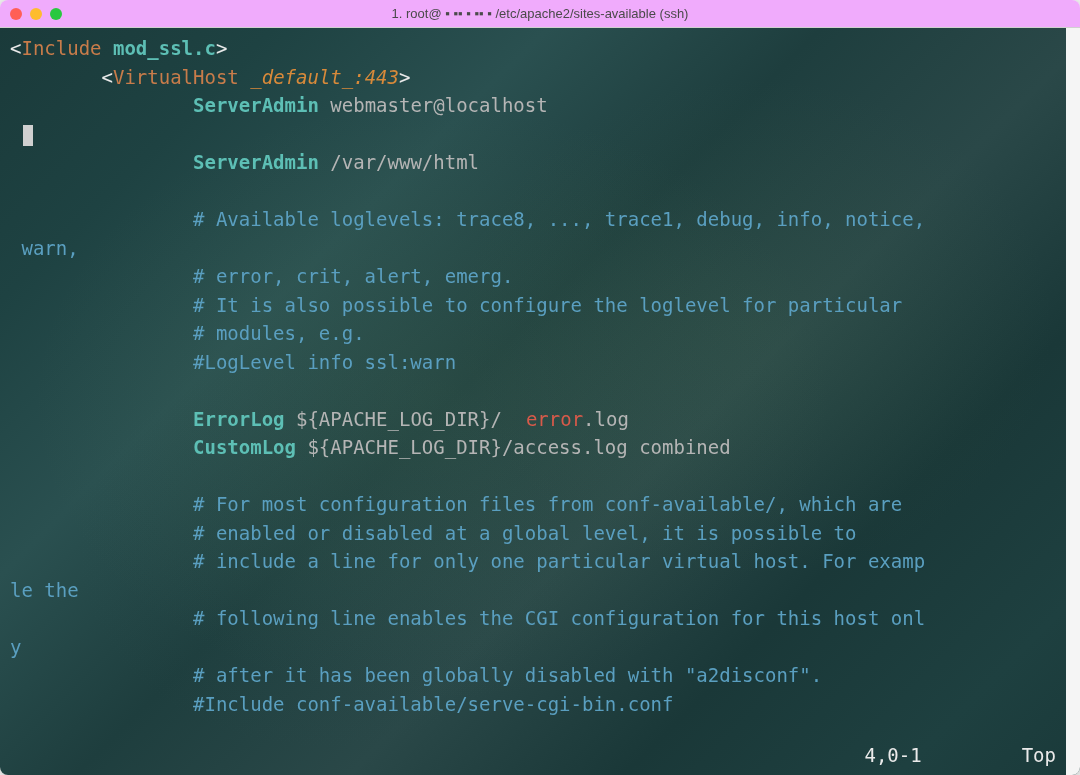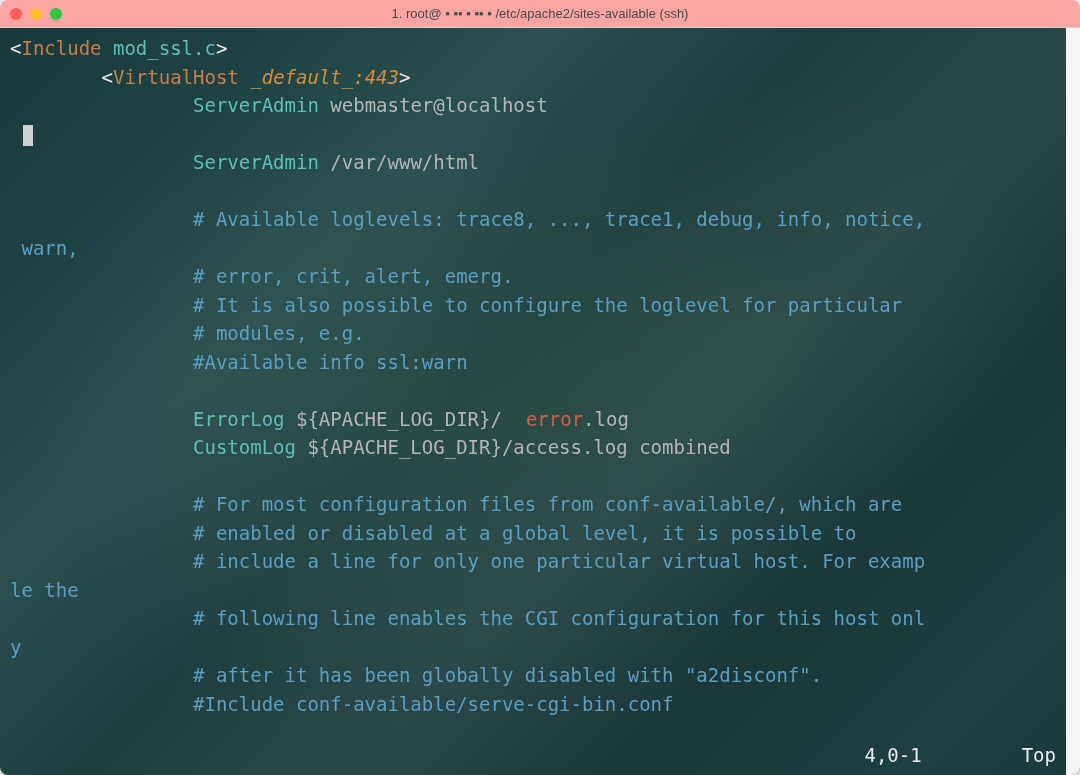--- a/index.html
+++ b/index.html
@@ -18,21 +18,21 @@
       width: 100%;
       height: 100%;
       border-radius: 8px;
       overflow: hidden;
       display: flex;
       flex-direction: column;
       box-shadow: 0 2px 10px rgba(0,0,0,0.2);
     }
     .titlebar {
       height: 28px;
-      background: #fca5a5;
+      background: #f0abfc;
       display: flex;
       align-items: center;
       padding: 0 10px;
       position: relative;
       border-bottom: 1px solid #d0d0d0;
     }
     .traffic-lights {
       display: flex;
       gap: 8px;
       position: absolute;
@@ -96,21 +96,21 @@
     .cursor {
       display: inline-block;
       width: 10px;
       height: 21px;
       background: #d0d0d0;
       vertical-align: middle;
       margin-left: 2px;
     }
     .c-white { color: #eaeaea; }
     .c-brown { color: #c87c4a; }
-    .c-teal { color: #5dbfb5; }
+    .c-teal { color: #5dbfb5; font-weight: bold; }
     .c-orange { color: #d88a3a; font-style: italic; }
     .c-blue { color: #5a9fc0; }
     .c-red { color: #d85a4a; margin-left: 24px; }
     .c-gray { color: #b5b5b5; }
     .statusbar {
       position: absolute;
       bottom: 6px;
       right: 24px;
       display: flex;
       gap: 100px;
@@ -136,21 +136,21 @@
 <span class="c-white">        </span><span class="c-white">&lt;</span><span class="c-brown">VirtualHost</span><span class="c-white"> </span><span class="c-orange">_default_:443</span><span class="c-white">&gt;</span>
 <span class="c-white">                </span><span class="c-teal">ServerAdmin</span><span class="c-gray"> webmaster@localhost</span>
 <span class="c-white"> </span><span class="cursor"></span>
 <span class="c-white">                </span><span class="c-teal">ServerAdmin</span><span class="c-gray"> /var/www/html</span>
 
 <span class="c-white">                </span><span class="c-blue"># Available loglevels: trace8, ..., trace1, debug, info, notice,</span>
 <span class="c-blue"> warn,</span>
 <span class="c-white">                </span><span class="c-blue"># error, crit, alert, emerg.</span>
 <span class="c-white">                </span><span class="c-blue"># It is also possible to configure the loglevel for particular</span>
 <span class="c-white">                </span><span class="c-blue"># modules, e.g.</span>
-<span class="c-white">                </span><span class="c-blue">#Available info ssl:warn</span>
+<span class="c-white">                </span><span class="c-blue">#LogLevel info ssl:warn</span>
 
 <span class="c-white">                </span><span class="c-teal">ErrorLog</span><span class="c-gray"> ${APACHE_LOG_DIR}/</span><span class="c-red">error</span><span class="c-gray">.log</span>
 <span class="c-white">                </span><span class="c-teal">CustomLog</span><span class="c-gray"> ${APACHE_LOG_DIR}/access.log combined</span>
 
 <span class="c-white">                </span><span class="c-blue"># For most configuration files from conf-available/, which are</span>
 <span class="c-white">                </span><span class="c-blue"># enabled or disabled at a global level, it is possible to</span>
 <span class="c-white">                </span><span class="c-blue"># include a line for only one particular virtual host. For examp</span>
 <span class="c-blue">le the</span>
 <span class="c-white">                </span><span class="c-blue"># following line enables the CGI configuration for this host onl</span>
 <span class="c-blue">y</span>

